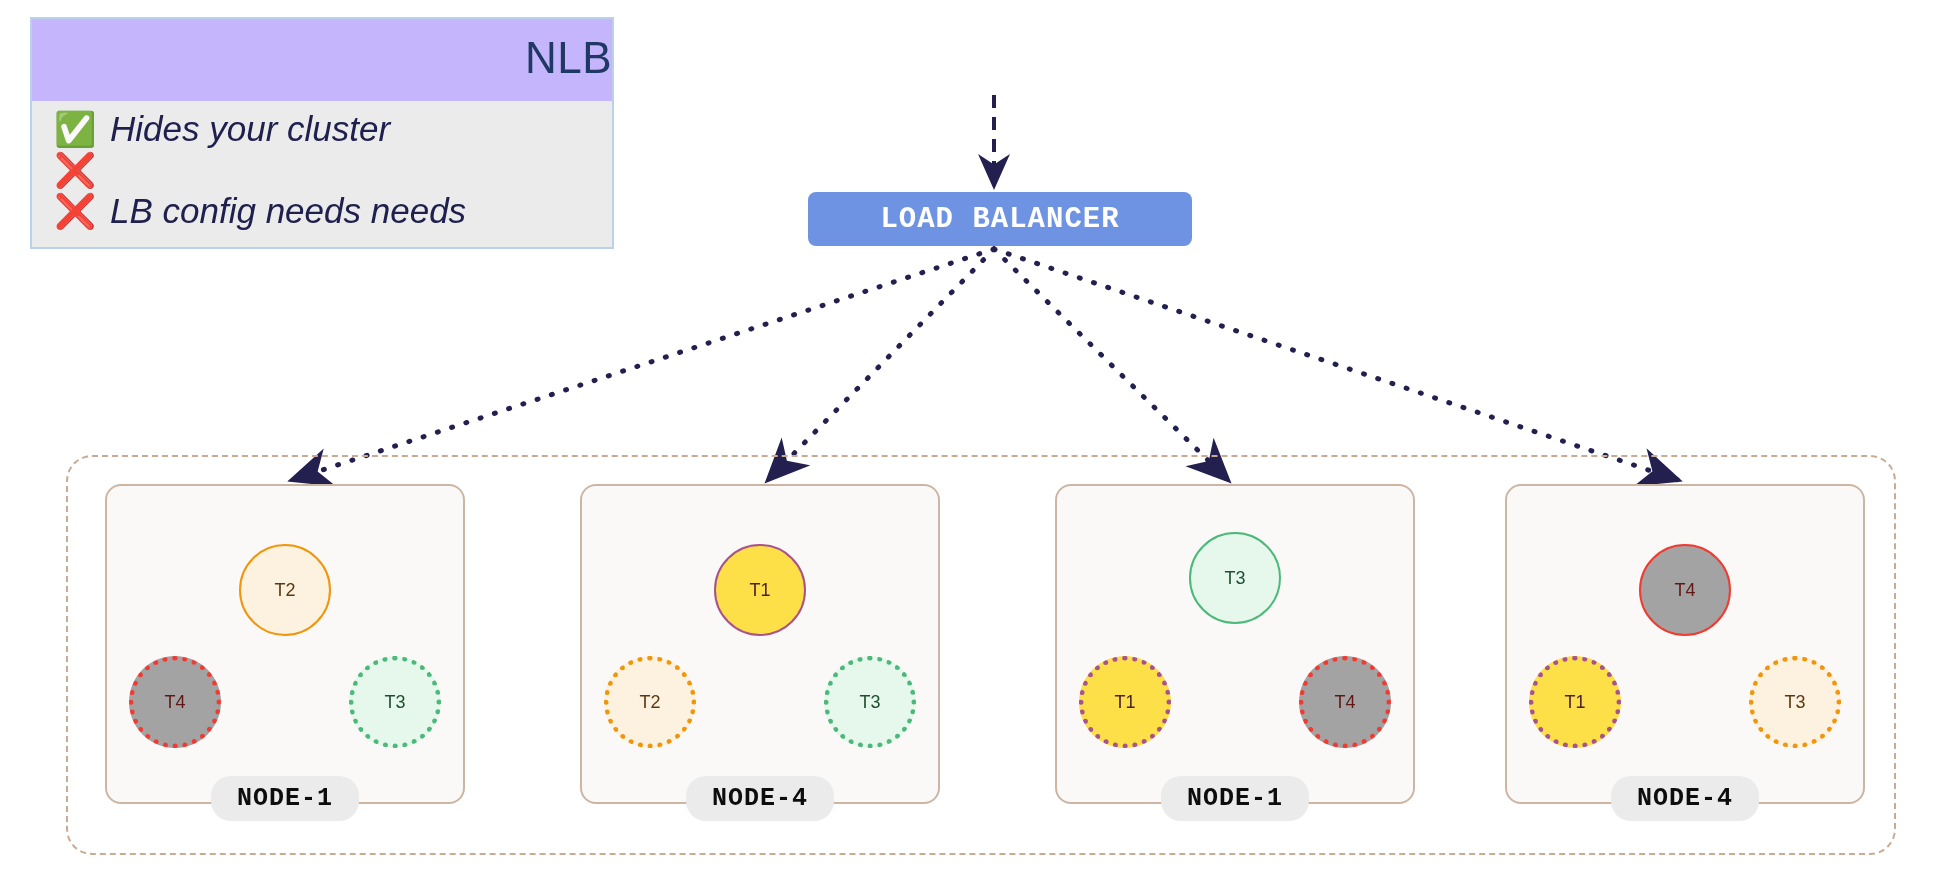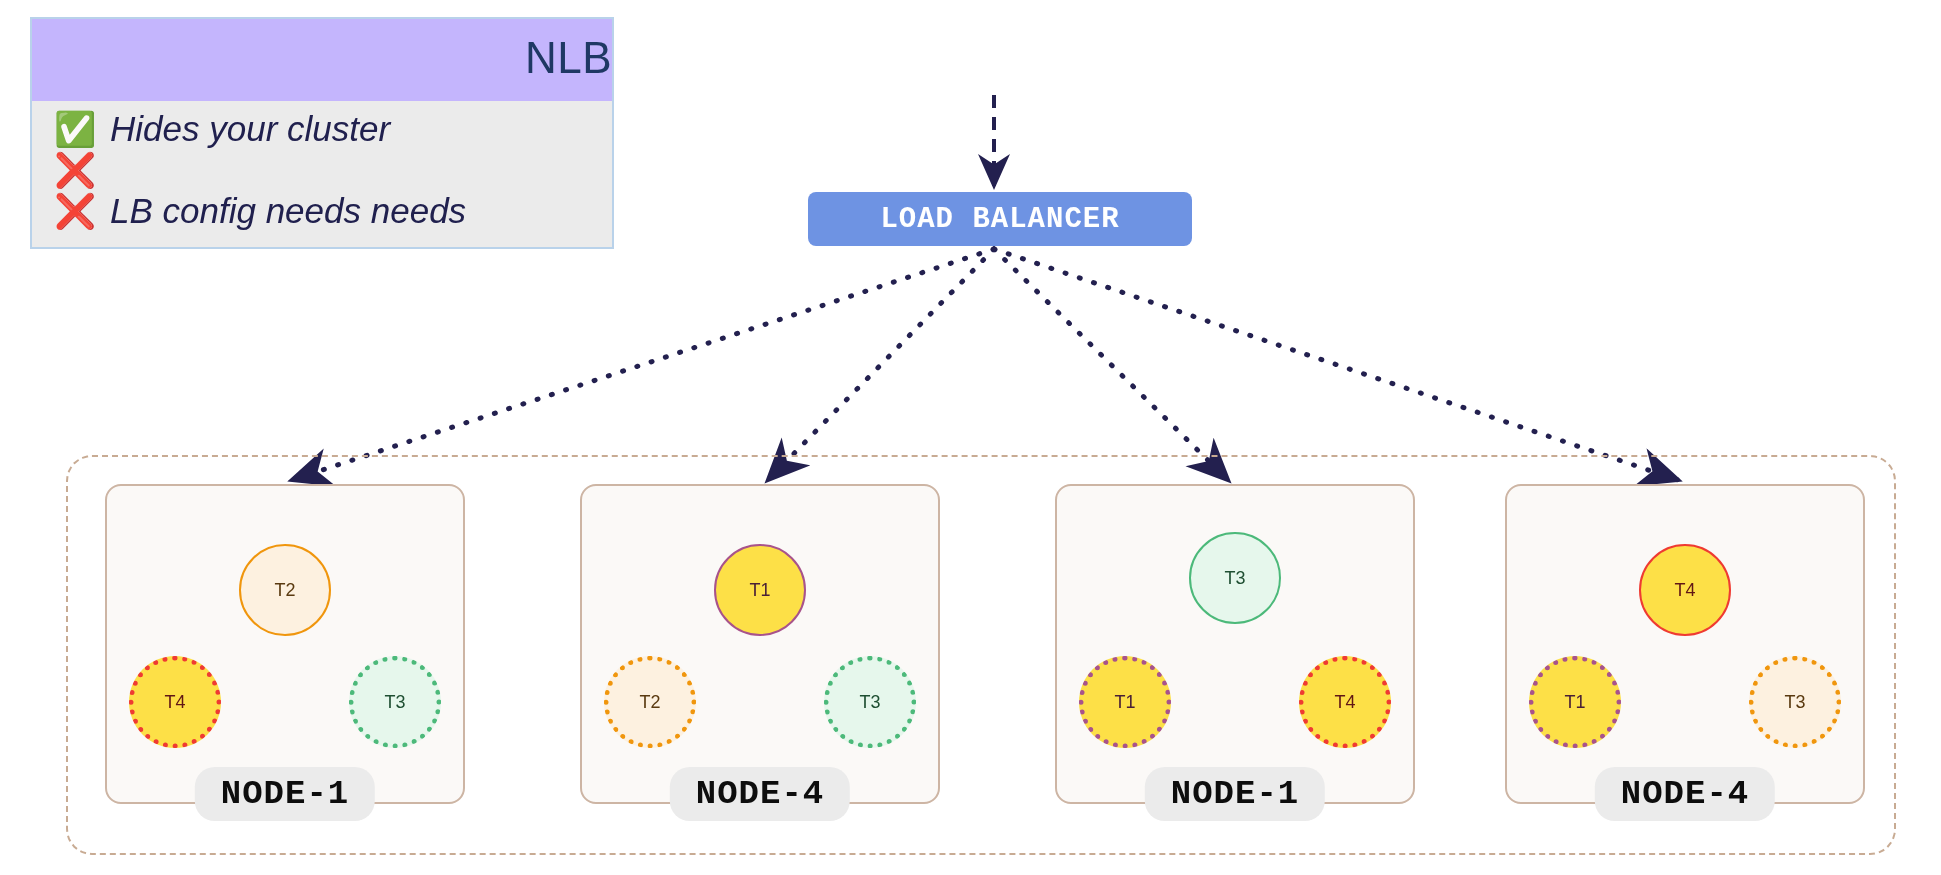--- a/index.html
+++ b/index.html
@@ -138,21 +138,21 @@
   }
   .node-label {
     position: absolute;
     bottom: -19px;
     left: 50%;
     transform: translateX(-50%);
     background: #ebebeb;
     border-radius: 20px;
     padding: 8px 26px;
     font-family: "Liberation Mono", "DejaVu Sans Mono", monospace;
-    font-size: 34px;
+    font-size: 25px;
     font-weight: bold;
     color: #0d0d0d;
     letter-spacing: 1px;
     white-space: nowrap;
   }
 
   
   .shard {
     position: absolute;
     width: 92px;
@@ -188,21 +188,21 @@
   }
   .shard.pos-br {
     right: 22px;
     top: 170px;
   }
 
   
   .c-orange { background: #fdf1e0; border-color: #f0960d; color: #5a3a10; }
   .c-purple { background: #fde047; border-color: #a8538b; color: #4a2036; }
   .c-green  { background: #e6f7ec; border-color: #4cb97a; color: #1f4f32; }
-  .c-red    { background: #fde047; border-color: #ef3b32; color: #611715; }
+  .c-red    { background: #a3a3a3; border-color: #ef3b32; color: #611715; }
 </style>
 </head>
 <body>
 
 <div id="canvas">
 
   <div class="legend">
     <div class="legend-title">NLB</div>
     <div class="legend-body">
 

